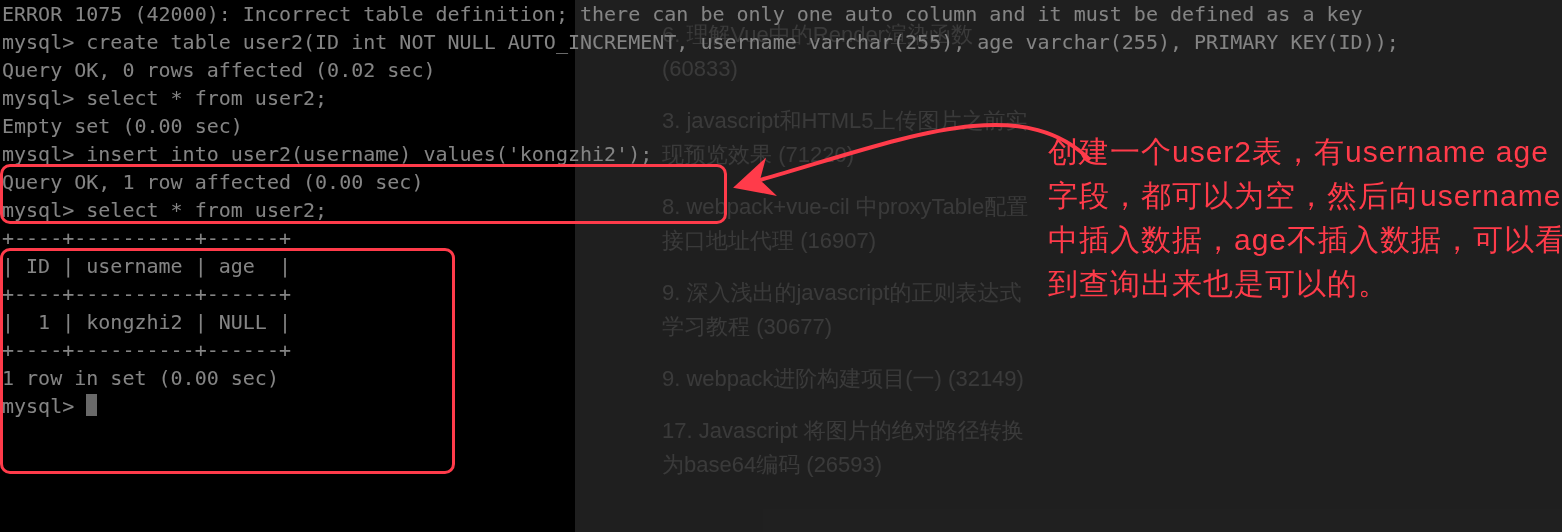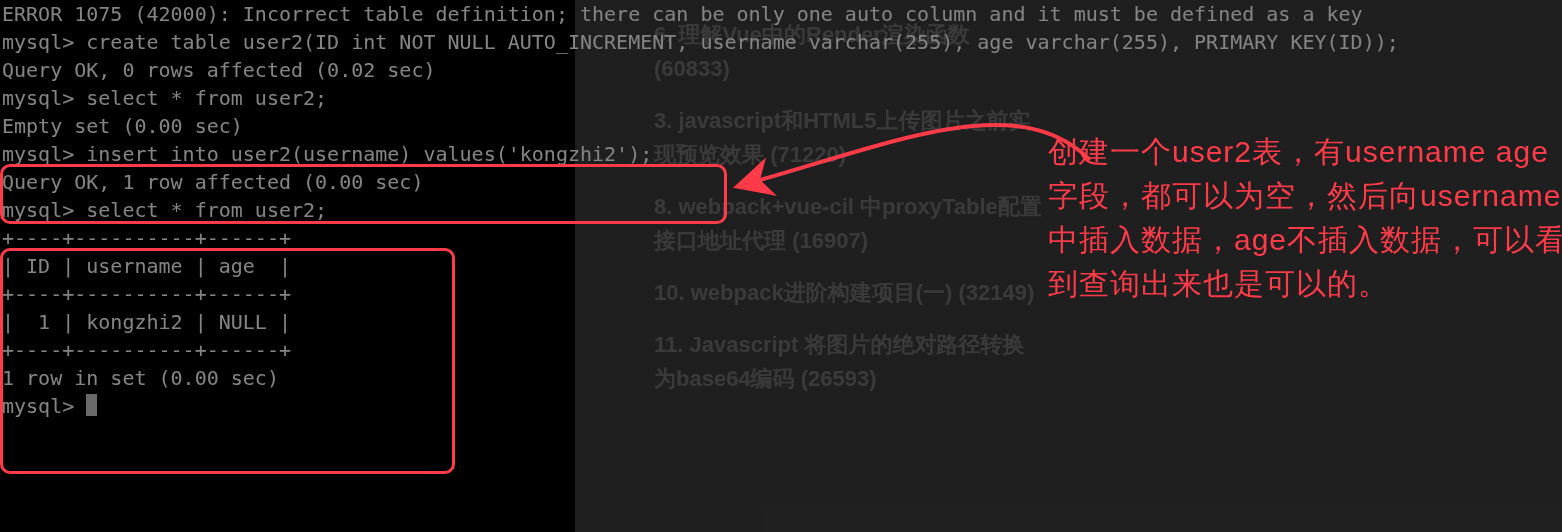--- a/index.html
+++ b/index.html
@@ -18,21 +18,21 @@
   .hl2 { left:0; top:248px; width:455px; height:226px; }
 
   
   .arrow { position:absolute; z-index:10; pointer-events:none; }
 
   
   .annot { position:absolute; left:1048px; top:130px; width:520px; color:#ff3b4a; font-size:30px; line-height:44px; z-index:10; letter-spacing:1px; font-family:"PingFang SC","Hiragino Sans GB","Microsoft YaHei",sans-serif; }
 
   
   .sidebar { position:absolute; left:650px; top:0; width:400px; color:#6b6b6b; font-size:22px; line-height:34px; z-index:1; font-family:"PingFang SC","Hiragino Sans GB","Microsoft YaHei",sans-serif; }
-  .sidebar .item { margin:18px 4px; cursor:pointer;font-weight:bold; }
+  .sidebar .item { margin:18px 12px; cursor:pointer; }
   .sidebar .item .count { }
 </style>
 </head>
 <body>
 
 <div class="stage">
 
   <div class="sidebar">
     <div class="item">
       <span>6. 理解Vue中的Render渲染函数</span>
@@ -40,25 +40,29 @@
     </div>
     <div class="item">
       <span>3. javascript和HTML5上传图片之前实现预览效果</span>
       <span class="count">(71220)</span>
     </div>
     <div class="item">
       <span>8. webpack+vue-cil 中proxyTable配置接口地址代理</span>
       <span class="count">(16907)</span>
     </div>
     <div class="item">
-      <span>10. webpack进阶构建项目(一)</span>
+      <span>9. 深入浅出的javascript的正则表达式学习教程</span>
+      <span class="count">(30677)</span>
+    </div>
+    <div class="item">
+      <span>9. webpack进阶构建项目(一)</span>
       <span class="count">(32149)</span>
     </div>
     <div class="item">
-      <span>11. Javascript 将图片的绝对路径转换为base64编码</span>
+      <span>17. Javascript 将图片的绝对路径转换为base64编码</span>
       <span class="count">(26593)</span>
     </div>
   </div>
 
   <div class="terminal" id="terminal"><div class="line">ERROR 1075 (42000): Incorrect table definition; there can be only one auto column and it must be defined as a key</div><div class="line">mysql&gt; create table user2(ID int NOT NULL AUTO_INCREMENT, username varchar(255), age varchar(255), PRIMARY KEY(ID));</div><div class="line">Query OK, 0 rows affected (0.02 sec)</div><div class="line"></div><div class="line">mysql&gt; select * from user2;</div><div class="line">Empty set (0.00 sec)</div><div class="line"></div><div class="line">mysql&gt; insert into user2(username) values('kongzhi2');</div><div class="line">Query OK, 1 row affected (0.00 sec)</div><div class="line"></div><div class="line">mysql&gt; select * from user2;</div><div class="line">+----+----------+------+</div><div class="line">| ID | username | age  |</div><div class="line">+----+----------+------+</div><div class="line">|  1 | kongzhi2 | NULL |</div><div class="line">+----+----------+------+</div><div class="line">1 row in set (0.00 sec)</div><div class="line"></div><div class="line">mysql&gt; <span class="cursor"></span></div></div>
 
   <div class="dim-overlay"></div>
 
   <div class="hl hl1"></div>
   <div class="hl hl2"></div>

